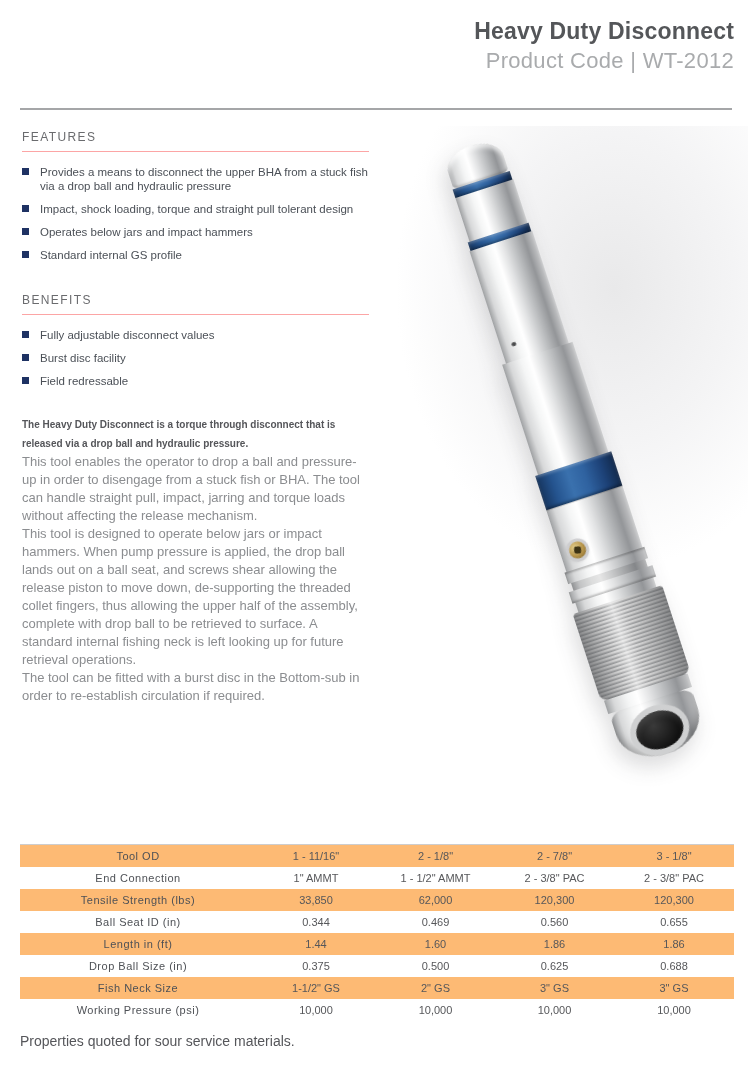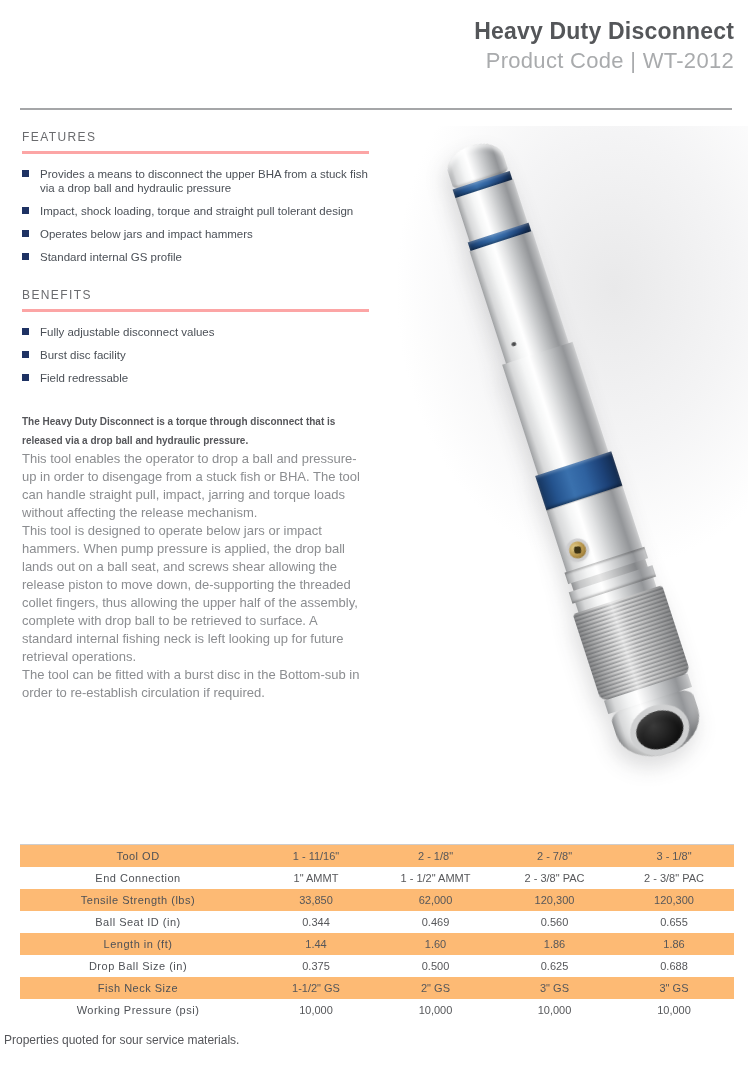--- a/index.html
+++ b/index.html
@@ -12,27 +12,27 @@
   
   .header { position:absolute; top:18px; right:16px; text-align:right; }
   .title { font-size:23px; font-weight:bold; color:#545659; letter-spacing:0.2px; }
   .subtitle { font-size:22px; font-weight:normal; color:#a9abad; margin-top:3px; letter-spacing:0.3px; }
   .top-rule { position:absolute; top:108px; left:20px; width:712px; height:2px; background:#a5a6a8; }
 
   
   .left-col { position:absolute; left:22px; top:130px; width:347px; }
   .sec-heading {
     font-size:12px; color:#6a6b6e; letter-spacing:1.4px;
-    padding-bottom:7px; border-bottom:3px solid #fca5a5;
+    padding-bottom:7px; border-bottom:1px solid #fca5a5;
   }
   ul.bullets { list-style:none; margin:13px 0 0 0; padding:0; }
   ul.bullets li { display:flex; gap:11px; margin-bottom:9px; }
   .sq { flex:none; width:7px; height:7px; background:#1e3263; margin-top:3px; }
   .b-text { font-size:11.5px; line-height:14px; color:#4b5057; }
-  .benefits-sec { margin-top:24px; }
+  .benefits-sec { margin-top:31px; }
   .intro-bold {
     margin-top:27px; width:336px;
     font-size:10px; font-weight:bold; line-height:19px; color:#55565a;
   }
   .para { width:347px; font-size:13px; line-height:18px; color:#8b8d90; }
 
   
   .photo-backdrop {
     position:absolute; left:396px; top:126px; width:352px; height:540px;
     background: radial-gradient(ellipse 62% 52% at 62% 30%, #e9e9ea 0%, #f4f4f5 55%, rgba(255,255,255,0) 100%);
@@ -88,21 +88,21 @@
   
   table.specs { position:absolute; top:844px; left:20px; width:714px;
     border-collapse:collapse; table-layout:fixed; font-size:11px;
     border-top:1px solid #cdcdce; }
   table.specs tr { height:22px; }
   table.specs tr.odd { background:#fdba74; }
   table.specs td { padding:0; text-align:center; }
   td.lbl { color:#4e5156; letter-spacing:0.5px; }
   td.val { color:#56575a; }
 
-  .footnote { position:absolute; top:1033px; left:4px; font-size:12px; color:#55565a; }
+  .footnote { position:absolute; top:1033px; left:20px; font-size:14px; color:#55565a; }
 </style>
 </head>
 <body>
 
 <div class="page">
 
   <div class="header">
     <div class="title">Heavy Duty Disconnect</div>
     <div class="subtitle">Product Code | WT-2012</div>
   </div>

